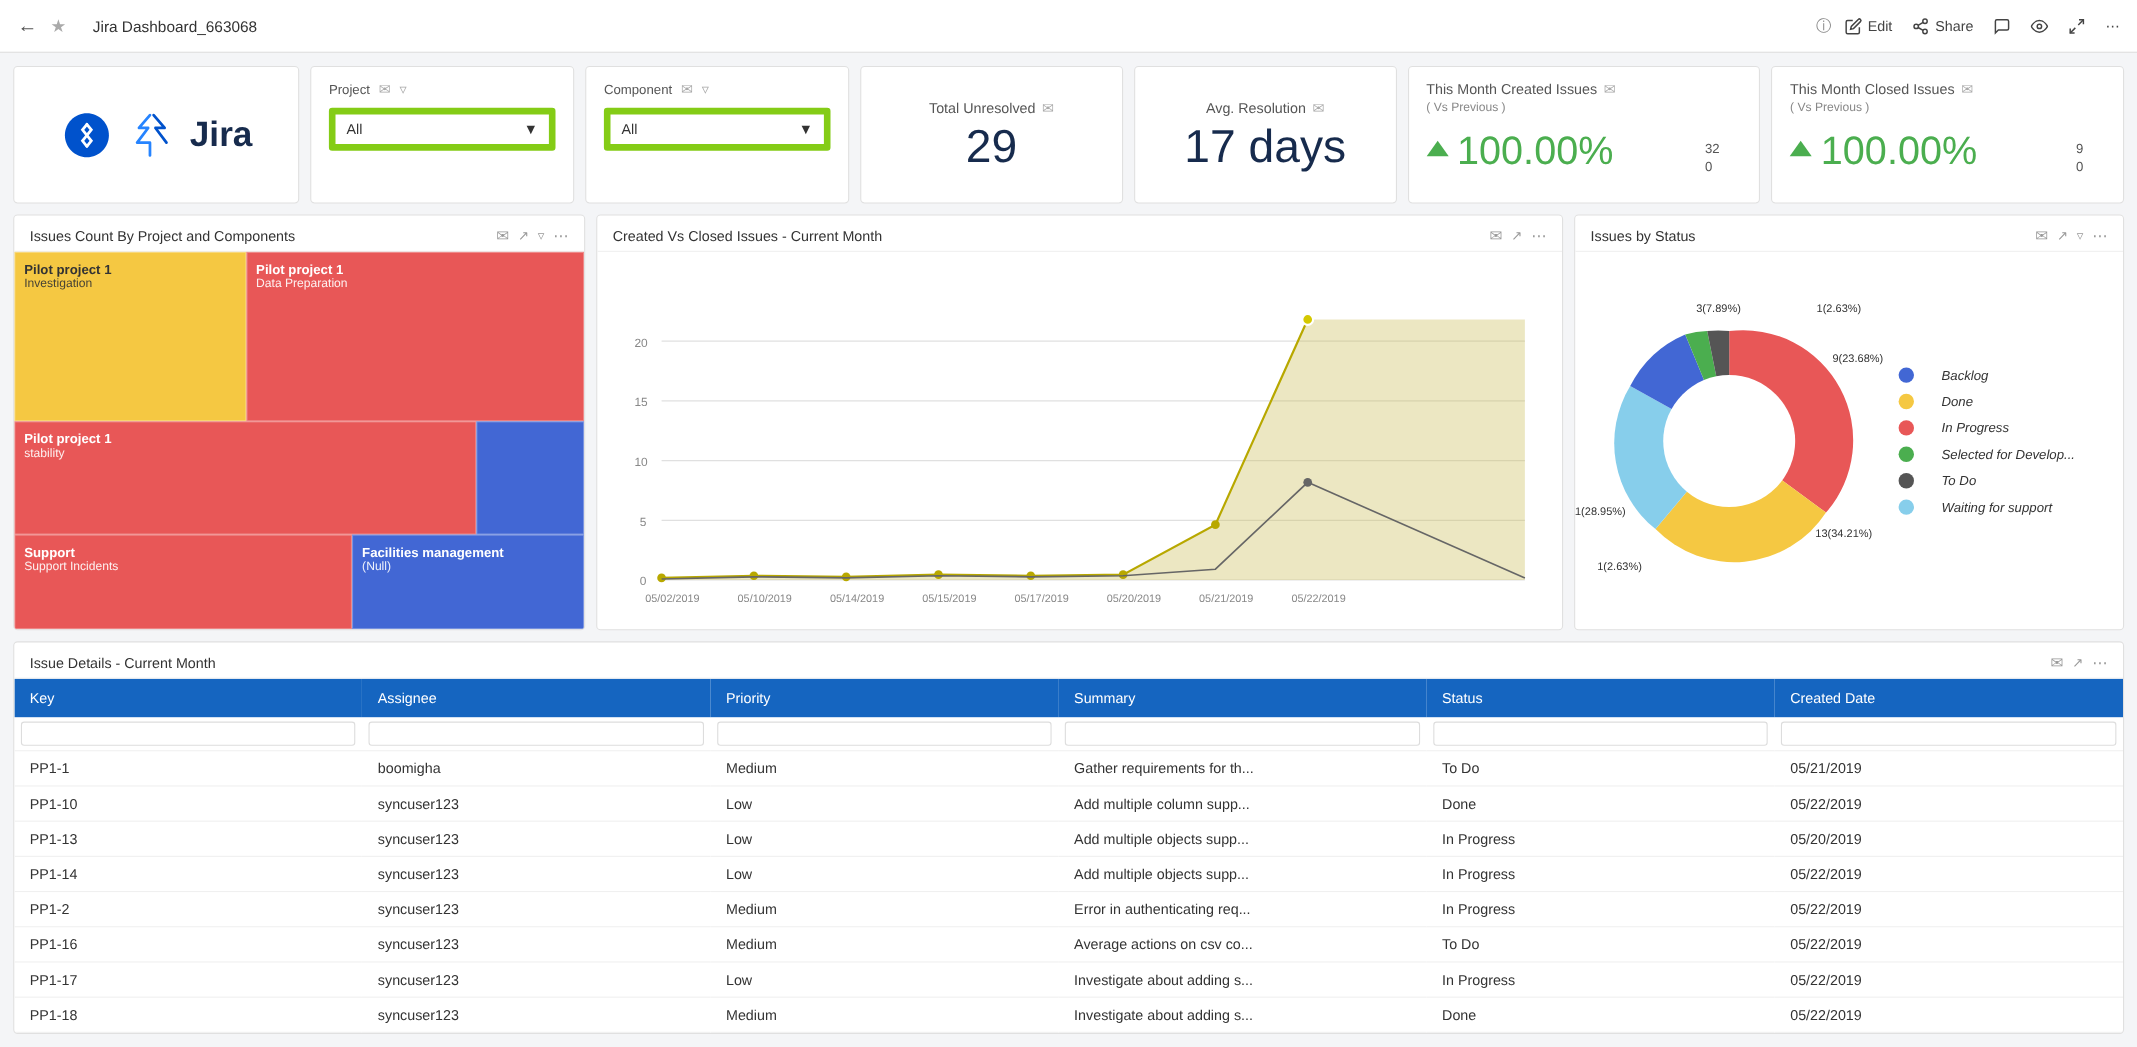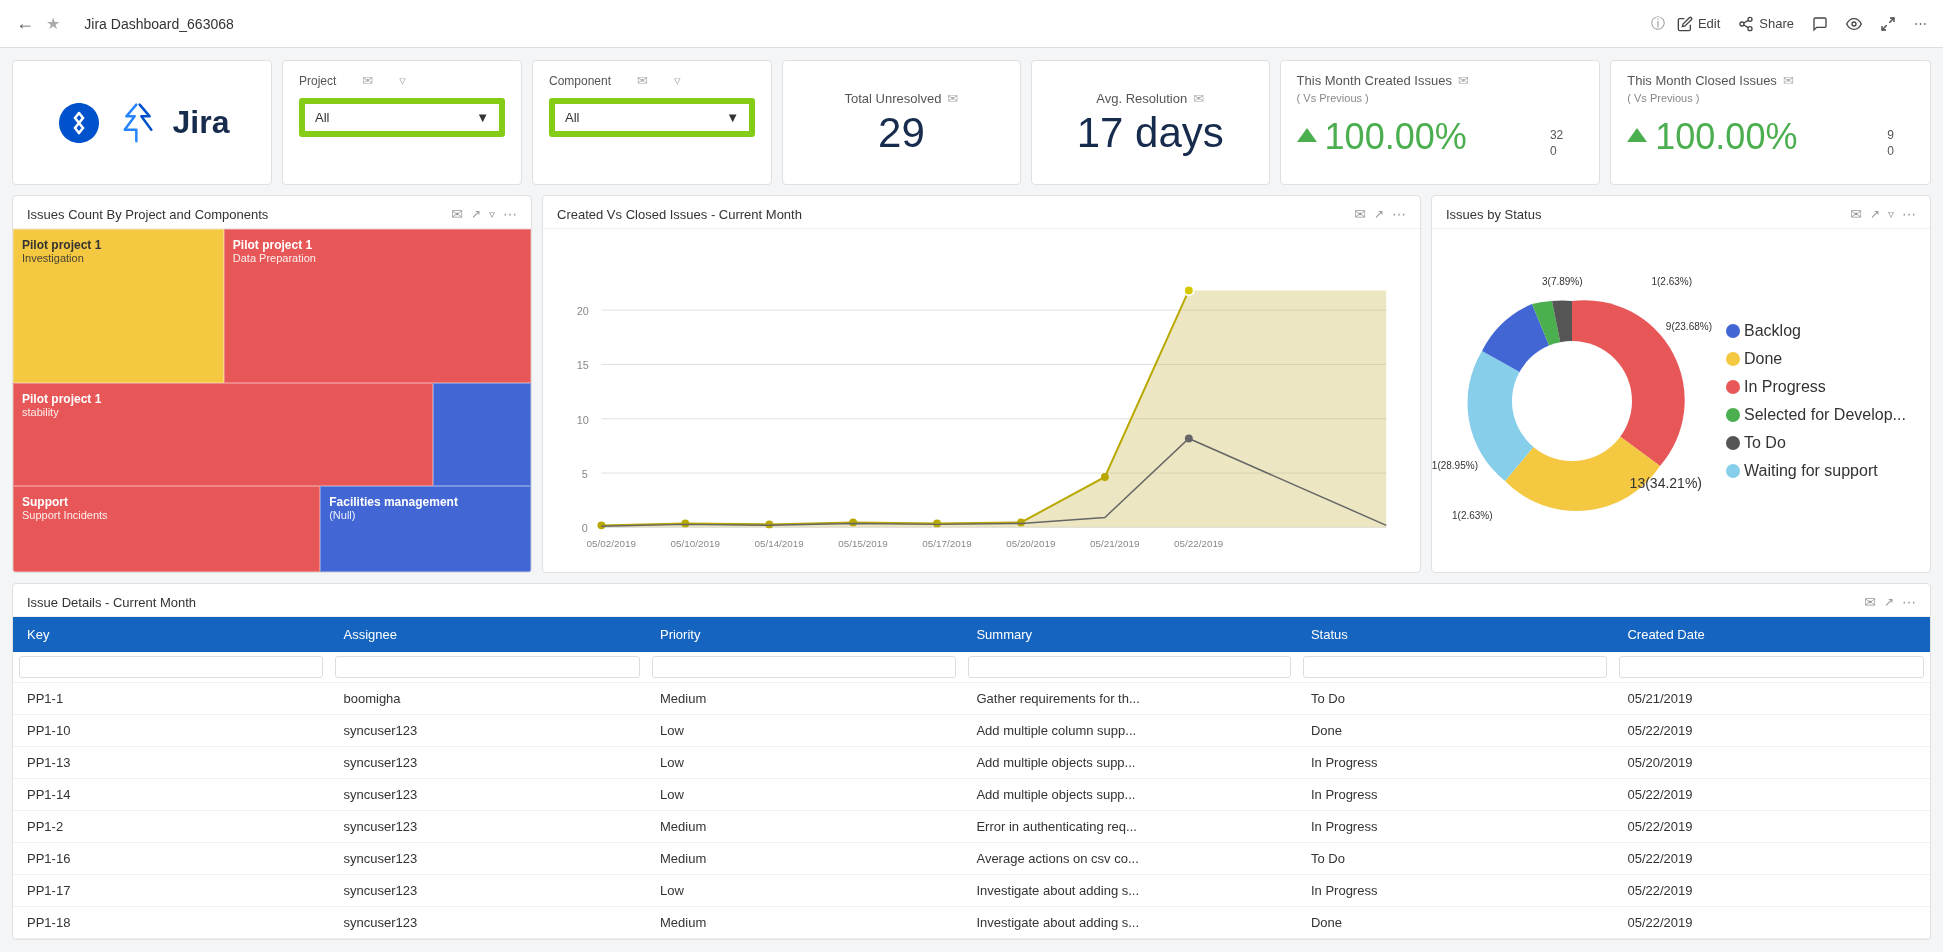--- a/index.html
+++ b/index.html
@@ -31,21 +31,21 @@
     }
     .jira-logo { display: flex; align-items: center; gap: 10px; }
     .jira-logo-icon { width: 48px; height: 48px; }
     .jira-logo-text { font-size: 28px; font-weight: 700; color: #172b4d; }
 
     
     .filter-card {
       background: #fff; border: 1px solid #e0e0e0; border-radius: 4px;
       padding: 12px 16px; display: flex; flex-direction: column; gap: 10px; width: 240px;
     }
-    .filter-label { font-size: 12px; color: #555; font-weight: 500; display: flex; align-items: center; gap: 26px; }
+    .filter-label { font-size: 12px; color: #555; font-weight: 500; display: flex; align-items: center; gap: 8px; }
     .filter-select {
       border: 6px solid #84cc16; border-radius: 3px; padding: 6px 10px;
       font-size: 13px; color: #333; display: flex; align-items: center; justify-content: space-between; cursor: pointer;
     }
 
     
     .stat-card {
       background: #fff; border: 1px solid #e0e0e0; border-radius: 4px;
       padding: 12px 16px; display: flex; flex-direction: column; align-items: center; justify-content: center;
       flex: 1; gap: 6px;
@@ -91,21 +91,21 @@
     .treemap-cell-sub { font-size: 11px; opacity: 0.9; }
 
     
     .chart-panel { flex: 1; }
     .chart-body { flex: 1; padding: 10px 14px; }
 
     
     .pie-panel { width: 500px; min-width: 500px; }
     .pie-body { flex: 1; display: flex; align-items: center; gap: 16px; padding: 10px; }
     .pie-legend { display: flex; flex-direction: column; gap: 10px; margin-left: 8px; }
-    .legend-item { display: flex; align-items: center; gap: 4px; font-size: 16px; }
+    .legend-item { display: flex; align-items: center; gap: 25px; font-size: 12px; font-style: italic; }
     .legend-dot { width: 14px; height: 14px; border-radius: 50%; }
 
     
     .row3 { flex: 1; display: flex; gap: 10px; }
     .table-panel { flex: 1; overflow: hidden; }
     .table-wrapper { flex: 1; overflow-y: auto; }
     table { width: 100%; border-collapse: collapse; font-size: 13px; }
     thead tr { background: #1565c0; color: #fff; }
     thead th { padding: 10px 14px; text-align: left; font-weight: 500; font-size: 13px; }
     .filter-row td { padding: 4px 6px; }
@@ -383,21 +383,21 @@
             <path d="M130,130 L90,33 A100,100 0 0,1 110,30 Z" fill="#4bae4f"></path>
 
             <path d="M130,130 L110,30 A100,100 0 0,1 130,30 Z" fill="#555"></path>
 
             <circle cx="130" cy="130" r="60" fill="white"></circle>
           </svg>
           
           <div style="position:absolute;top:5px;left:100px;font-size:10px;color:#333;white-space:nowrap;">3(7.89%)</div>
           <div style="position:absolute;top:5px;right:10px;font-size:10px;color:#333;white-space:nowrap;">1(2.63%)</div>
           <div style="position:absolute;top:50px;right:-10px;font-size:10px;color:#333;white-space:nowrap;">9(23.68%)</div>
-          <div style="position:absolute;bottom:40px;right:0px;font-size:14px;color:#333;white-space:nowrap;">13(34.21%)</div>
+          <div style="position:absolute;bottom:40px;right:0px;font-size:10px;color:#333;white-space:nowrap;">13(34.21%)</div>
           <div style="position:absolute;bottom:60px;left:-15px;font-size:10px;color:#333;white-space:nowrap;">11(28.95%)</div>
           <div style="position:absolute;bottom:10px;left:10px;font-size:10px;color:#333;white-space:nowrap;">1(2.63%)</div>
         </div>
         <div class="pie-legend">
           <div class="legend-item">
             <div class="legend-dot" style="background:#4267d4;"></div>
             <span>Backlog</span>
           </div>
           <div class="legend-item">
             <div class="legend-dot" style="background:#f5c842;"></div>

